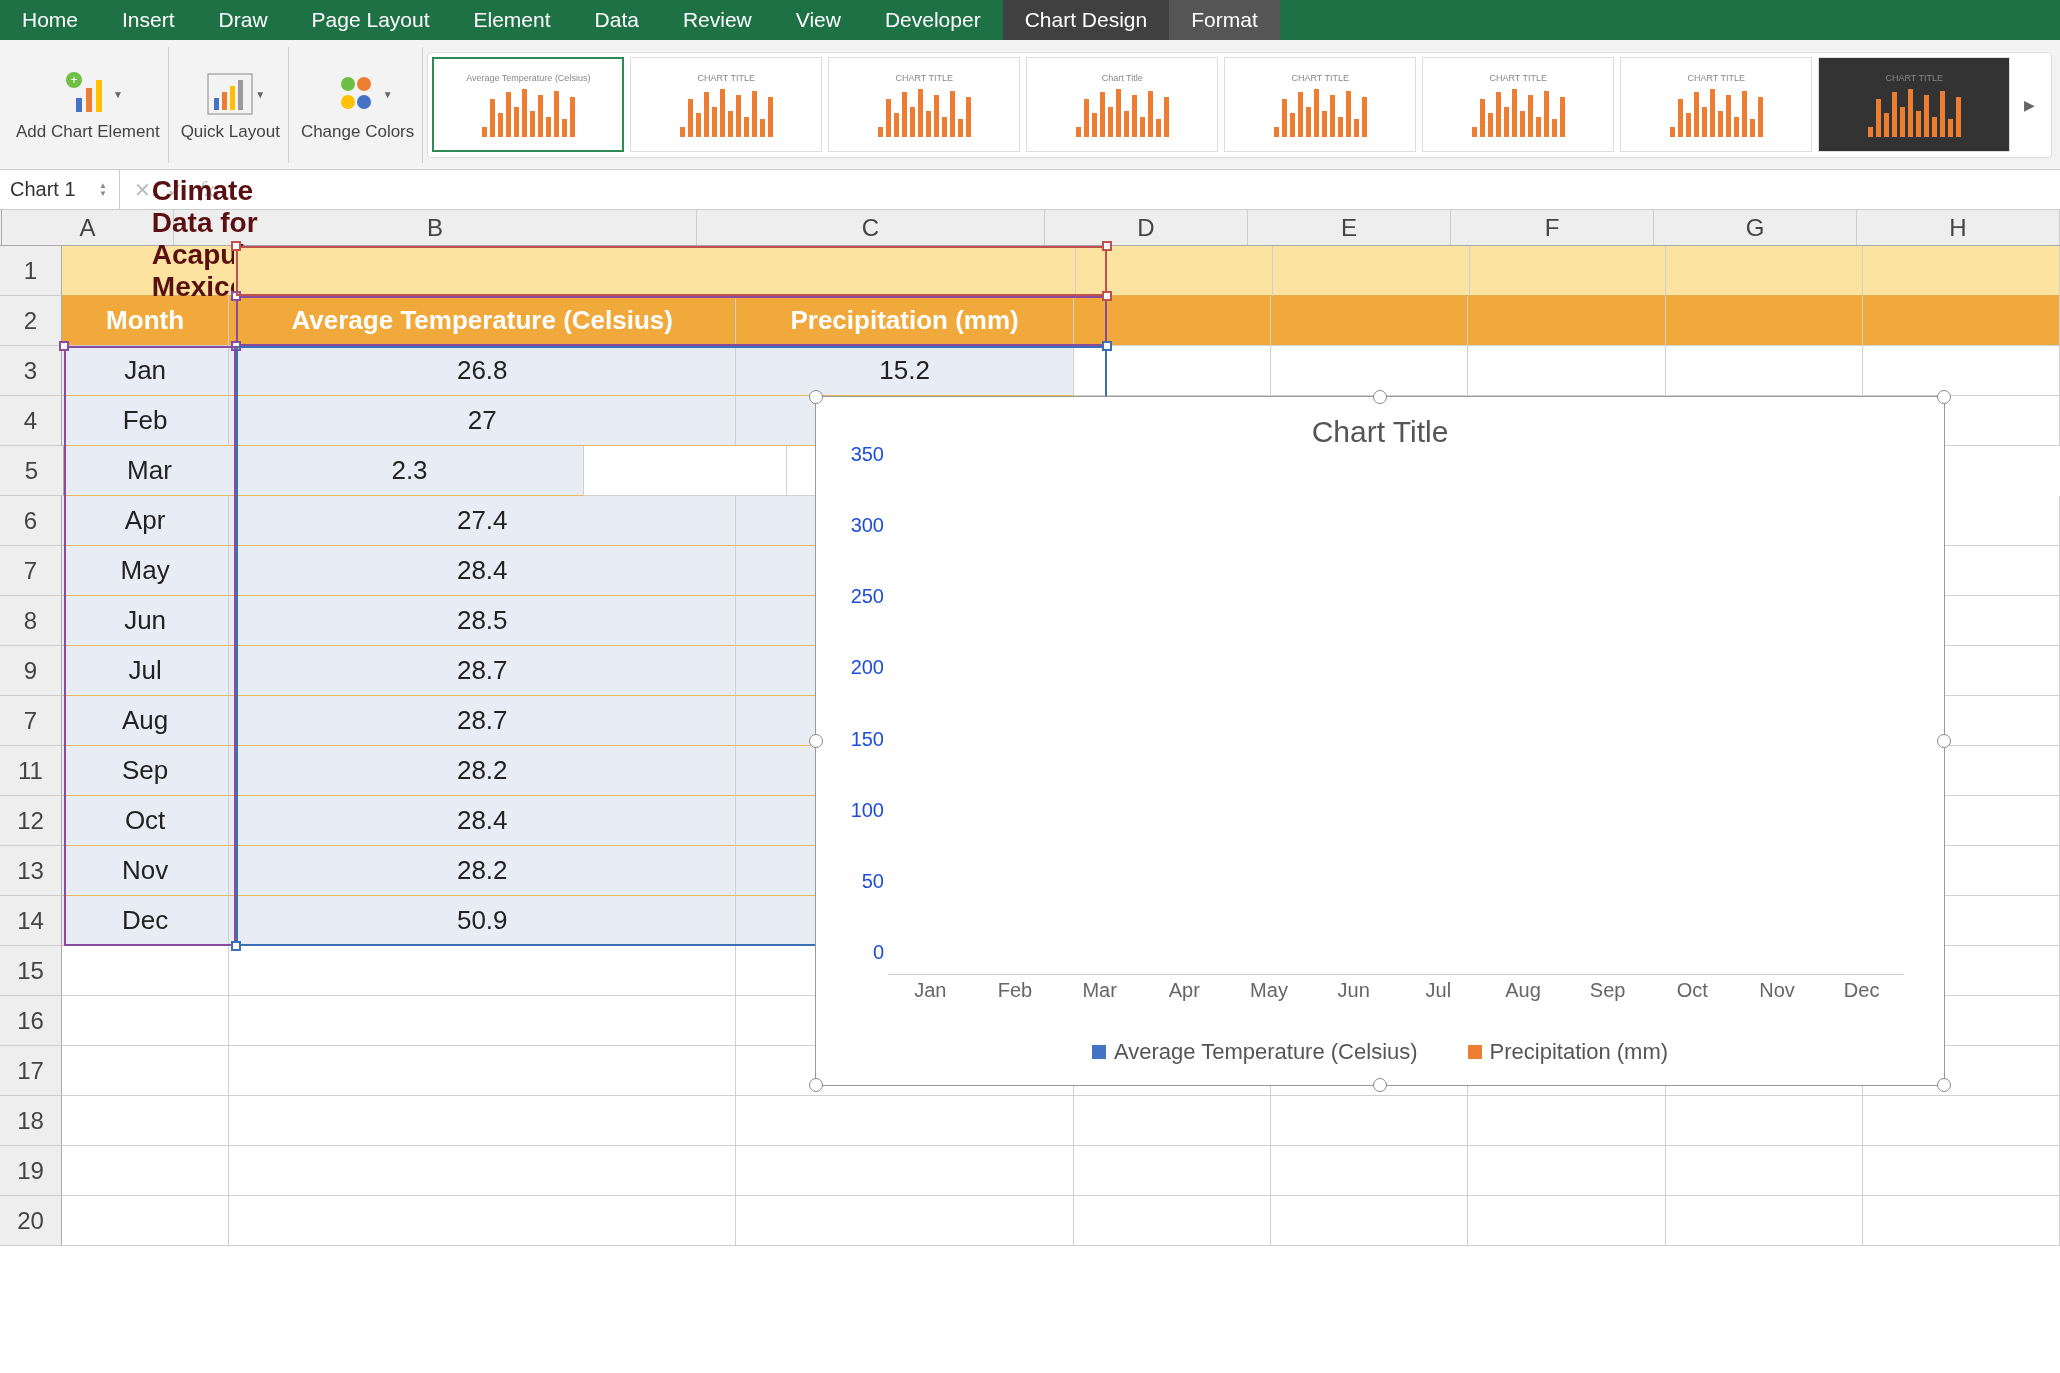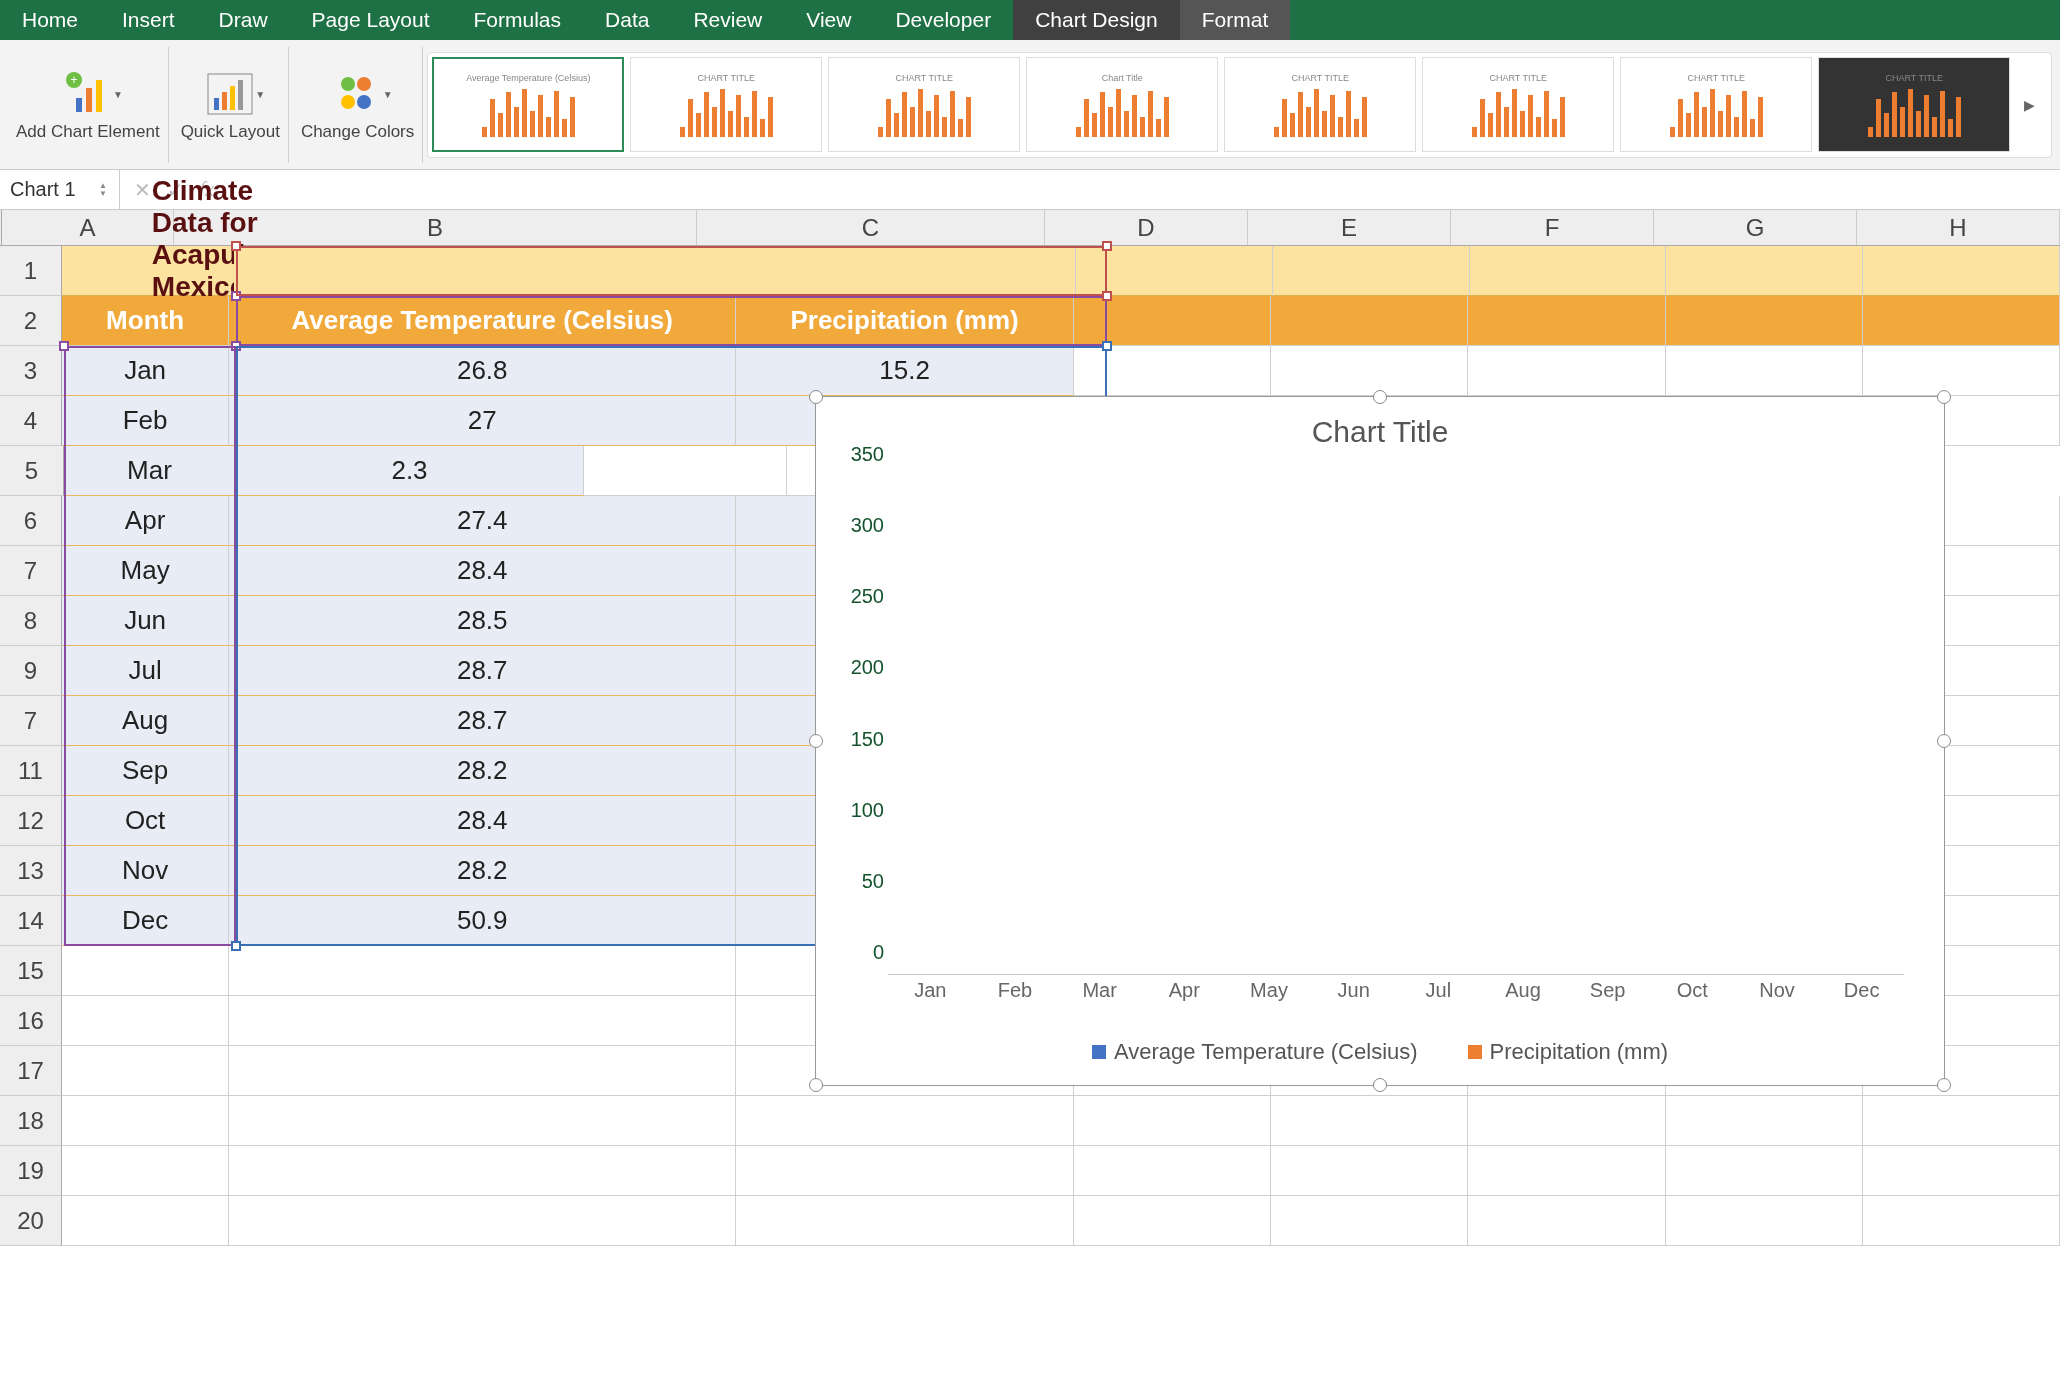--- a/index.html
+++ b/index.html
@@ -72,41 +72,41 @@
   .handle.purple { border: 2px solid #8a4a9e; }
   .handle.blue { border: 2px solid #3b6fb5; }
   .handle.red { border: 2px solid #c0504d; }
 
   
   .chart-obj { position: absolute; background: #fff; border: 1px solid #999; }
   .chart-handle { position: absolute; width: 14px; height: 14px; background: #fff; border: 1px solid #888; border-radius: 50%; }
   .chart-title { text-align: center; font-size: 30px; color: #555; margin-top: 18px; }
   .plot-area { position: absolute; left: 72px; top: 80px; right: 40px; bottom: 110px; }
   .y-ticks { position: absolute; left: -58px; top: 0; bottom: 0; width: 54px; }
-  .y-tick { position: absolute; right: 0; font-size: 20px; color: #14532d; transform: translateY(-50%); }
+  .y-tick { position: absolute; right: 0; font-size: 20px; color: #1d4ed8; transform: translateY(-50%); }
   .bars-area { position: absolute; left: 0; right: 0; bottom: 0; top: 0; border-bottom: 1px solid #ccc; }
   .bar-group { position: absolute; bottom: 0; display: flex; gap: 2px; align-items: flex-end; }
   .bar { width: 18px; }
   .bar.s1 { background: #4472c4; }
   .bar.s2 { background: #ed7d31; }
   .x-labels { position: absolute; left: 0; right: 0; bottom: -34px; height: 30px; }
   .x-label { position: absolute; font-size: 20px; color: #666; transform: translateX(-50%); }
   .legend { position: absolute; bottom: 20px; left: 0; right: 0; display: flex; justify-content: center; gap: 50px; font-size: 22px; color: #555; }
   .legend-item { display: flex; align-items: center; gap: 8px; }
   .swatch { width: 14px; height: 14px; }
 </style>
 </head>
 <body>
 
 <div class="ribbon-tabs" id="ribbon-tabs">
     <div class="ribbon-tab">Home</div>
     <div class="ribbon-tab">Insert</div>
     <div class="ribbon-tab">Draw</div>
     <div class="ribbon-tab">Page Layout</div>
-    <div class="ribbon-tab">Formulas</div>
+    <div class="ribbon-tab">Element</div>
     <div class="ribbon-tab">Data</div>
     <div class="ribbon-tab">Review</div>
     <div class="ribbon-tab">View</div>
     <div class="ribbon-tab">Developer</div>
     <div class="ribbon-tab context active">Chart Design</div>
     <div class="ribbon-tab context">Format</div>
   </div>
 
 <div class="ribbon">
   <div class="rgroup">

